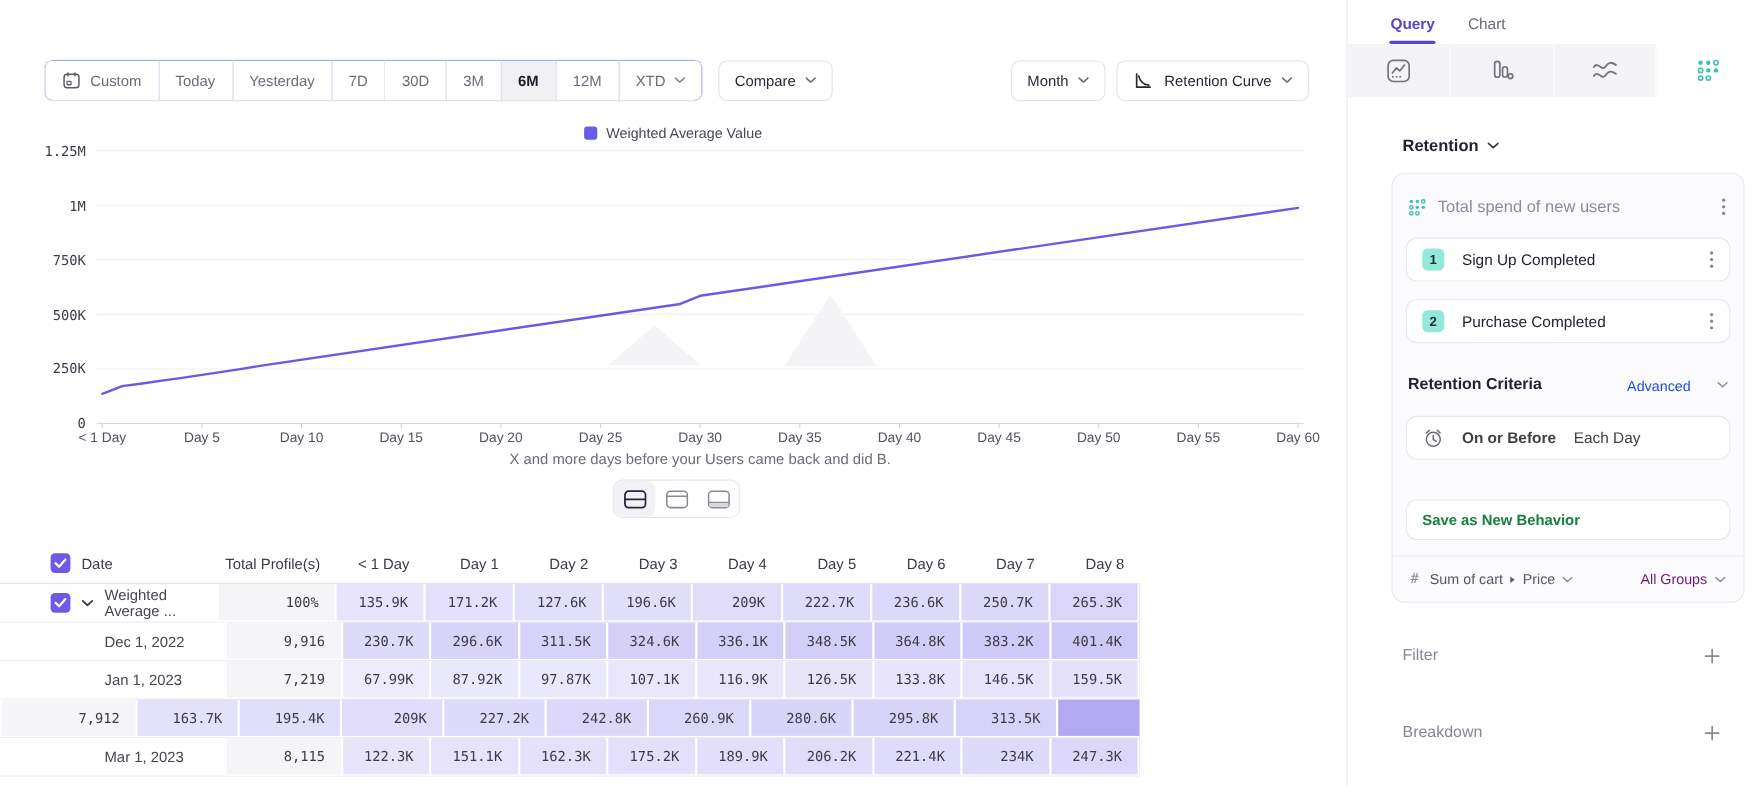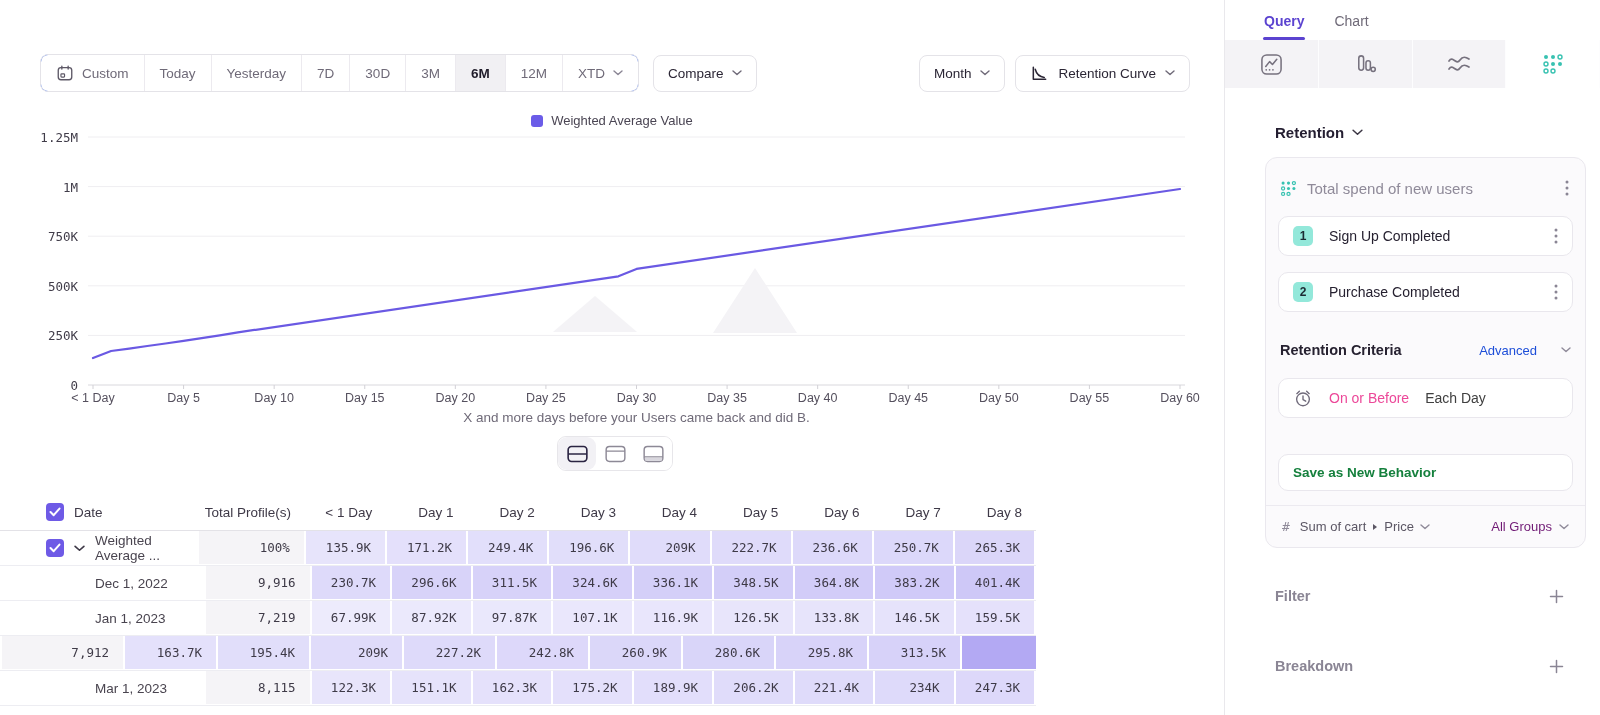--- a/index.html
+++ b/index.html
@@ -93,32 +93,32 @@
   .step-card { margin-bottom:16px; }
   .step-badge { width:20px; height:20px; border-radius:5px; background:#93e8da; color:#1c2b33;
     font-size:12px; font-weight:700; display:flex; align-items:center; justify-content:center; flex:none; }
   .step-label { flex:1; text-align:left; font-size:14px; font-weight:500; color:#262130; margin-left:16px; }
   .kebab { background:none; border:none; display:flex; align-items:center; padding:2px; }
   .crit-head { display:flex; align-items:center; margin:30px 2px 20px; }
   .crit-head .t { flex:1; text-align:left; font-size:14.5px; font-weight:700; color:#262130; }
   .adv { display:flex; align-items:center; gap:24px; background:none; border:none;
     font-size:13px; color:#1d4ed8; }
   .crit-card { gap:16px; }
-  .crit-card .strong { font-size:14px; font-weight:400; color:#ec4899; }
+  .crit-card .strong { font-size:14px; font-weight:700; color:#404040; }
   .crit-card .soft { font-size:14px; color:#404040; }
   .save-card { margin-top:36px; height:37px; font-size:13.5px; font-weight:700; color:#15803d; }
   .measure-row { display:flex; align-items:center; gap:10px; margin:14px -12px 0;
     border-top:1px solid #eceaf0; padding:13px 16px; }
   .measure-row .hash { font-family:"DejaVu Sans Mono", monospace; font-size:13px; color:#8f8a99; }
   .measure-main { display:flex; align-items:center; gap:6px; background:none; border:none;
     font-size:13px; color:#5b5664; flex:1; }
   .measure-groups { display:flex; align-items:center; gap:7px; background:none; border:none;
     font-size:13px; color:#701a75; }
   .add-row { display:flex; align-items:center; margin:0 36px 0 50px; background:none;
-    border:none; width:calc(100% - 86px);font-weight:bold; }
+    border:none; width:calc(100% - 86px); }
   .add-row.filter { margin-top:40px; }
   .add-row.breakdown { margin-top:54px; }
   .add-row .t { flex:1; text-align:left; font-size:14.5px; color:#8a8594; }
 </style>
 </head>
 <body>
 
 <div id="main">
 
   <div class="toolbar">
@@ -297,21 +297,21 @@
       <button class="expander">
               <svg width="11" height="7" viewBox="0 0 10 6">
                 <path d="M1 1l4 3.6L9 1" fill="none" stroke="#3e3947" stroke-width="1.5" stroke-linecap="round" stroke-linejoin="round"></path>
               </svg>
             </button>
       <span>Weighted Average ...</span>
           </div>
           <div class="col-total num total-cell">100%</div>
           <div class="col-day num" style="background: rgba(112, 94, 233, 0.17);">135.9K</div>
           <div class="col-day num" style="background: rgba(112, 94, 233, 0.192);">171.2K</div>
-          <div class="col-day num" style="background: rgba(112, 94, 233, 0.2);">249.4K</div>
+          <div class="col-day num" style="background: rgba(112, 94, 233, 0.2);">127.6K</div>
           <div class="col-day num" style="background: rgba(112, 94, 233, 0.208);">196.6K</div>
           <div class="col-day num" style="background: rgba(112, 94, 233, 0.216);">209K</div>
           <div class="col-day num" style="background: rgba(112, 94, 233, 0.224);">222.7K</div>
           <div class="col-day num" style="background: rgba(112, 94, 233, 0.235);">236.6K</div>
           <div class="col-day num" style="background: rgba(112, 94, 233, 0.243);">250.7K</div>
           <div class="col-day num" style="background: rgba(112, 94, 233, 0.255);">265.3K</div>
           <div class="col-sliver sliver" style="background: rgba(112, 94, 233, 0.5);"></div>
         </div>
         <div class="trow">
           <div class="col-label date-row">

